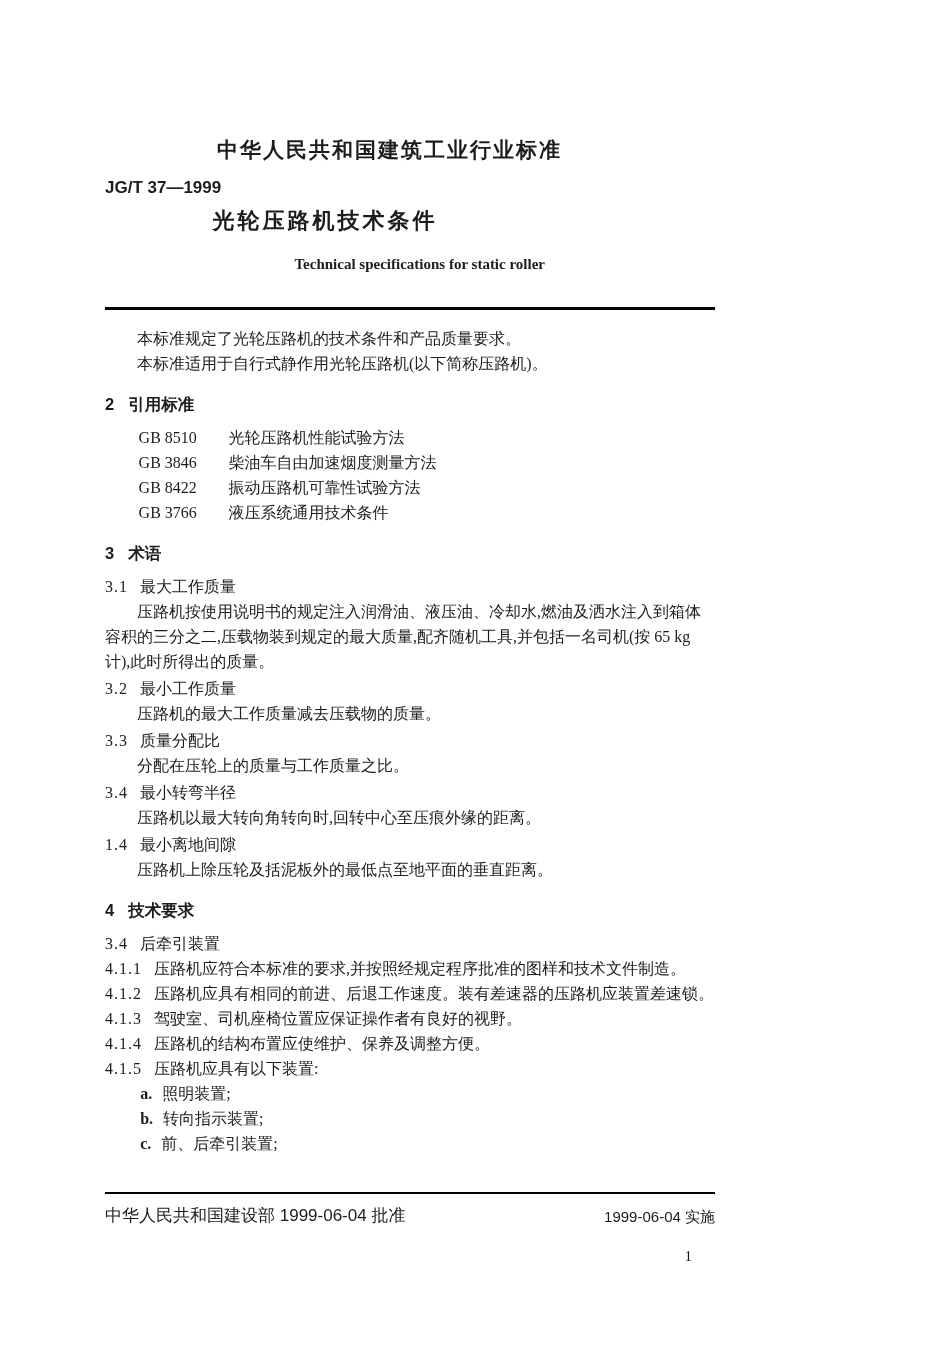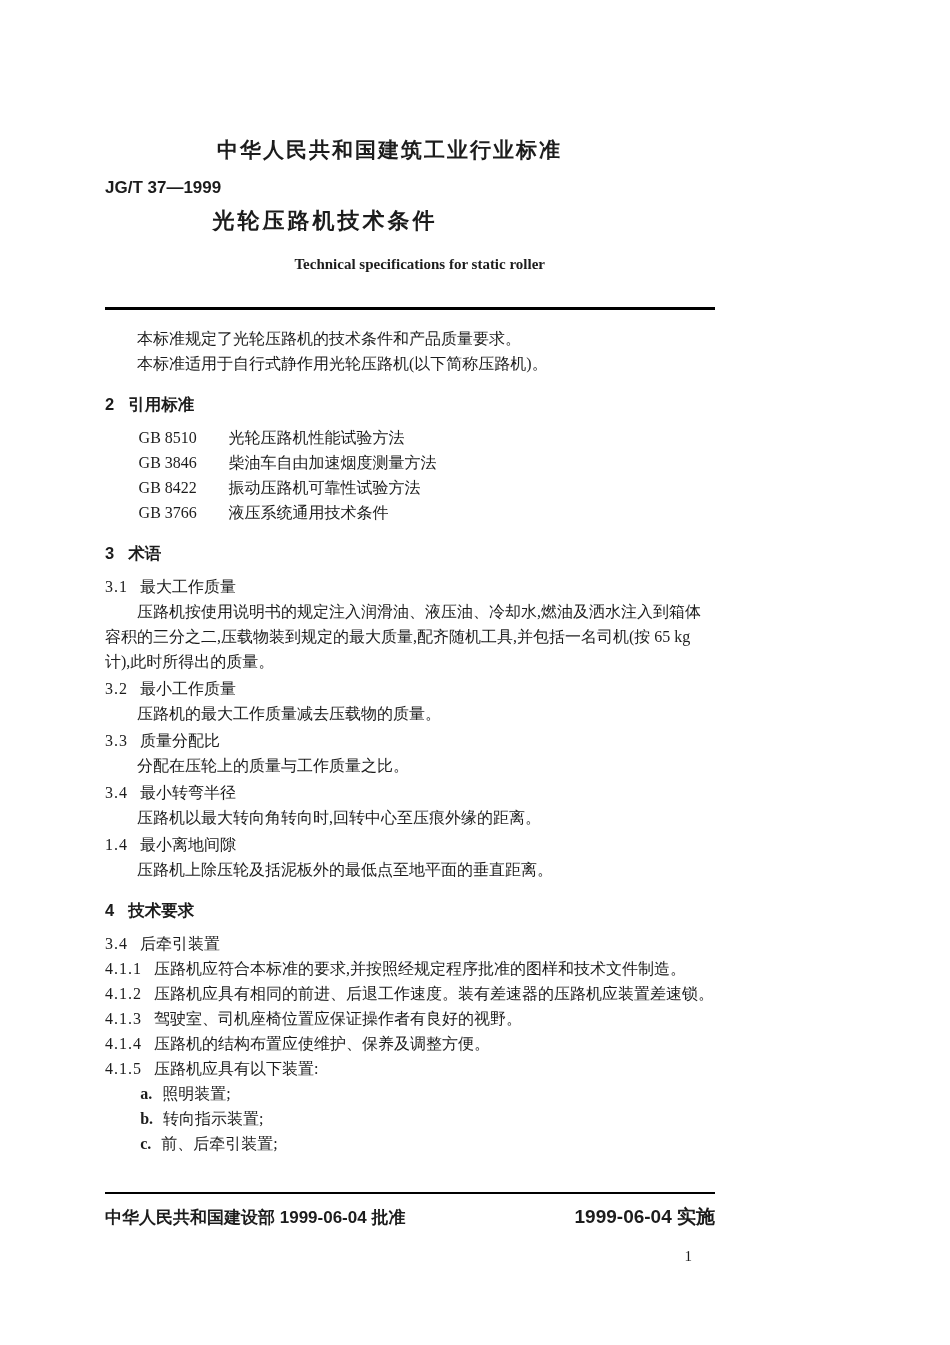--- a/index.html
+++ b/index.html
@@ -49,26 +49,26 @@
   .ref .refcode { display:inline-block; min-width:76px; margin-right:14px; }
   .sub-h .num, .clause .num { margin-right:12px; letter-spacing:1px; }
   .sub-h { margin-top:2px; }
   .list-item { margin-left:2.2em; }
   .list-item .letter { font-weight:bold; margin-right:10px; }
 
   
   .footer {
     position:absolute; left:105px; right:105px; top:1192px;
     border-top:2px solid #000;
-    display:flex; justify-content:space-between; align-items:center;
+    display:flex; justify-content:space-between; align-items:flex-end;
     padding-top:10px;
-    font-family:"Liberation Sans", sans-serif; font-weight:bold;
+    font-family:"Liberation Sans", sans-serif; font-weight:normal;
   }
   .footer-left { font-size:17px; }
-  .footer-right { font-size:19px; }
+  .footer-right { font-size:15px; }
   .page-num { position:absolute; right:128px; top:1248px; font-size:15px; }
 </style>
 </head>
 <body>
 
 <div class="page">
 
   <div class="margins">
     <div class="std-line">中华人民共和国建筑工业行业标准</div>
     <div class="code">JG/T 37—1999</div>

